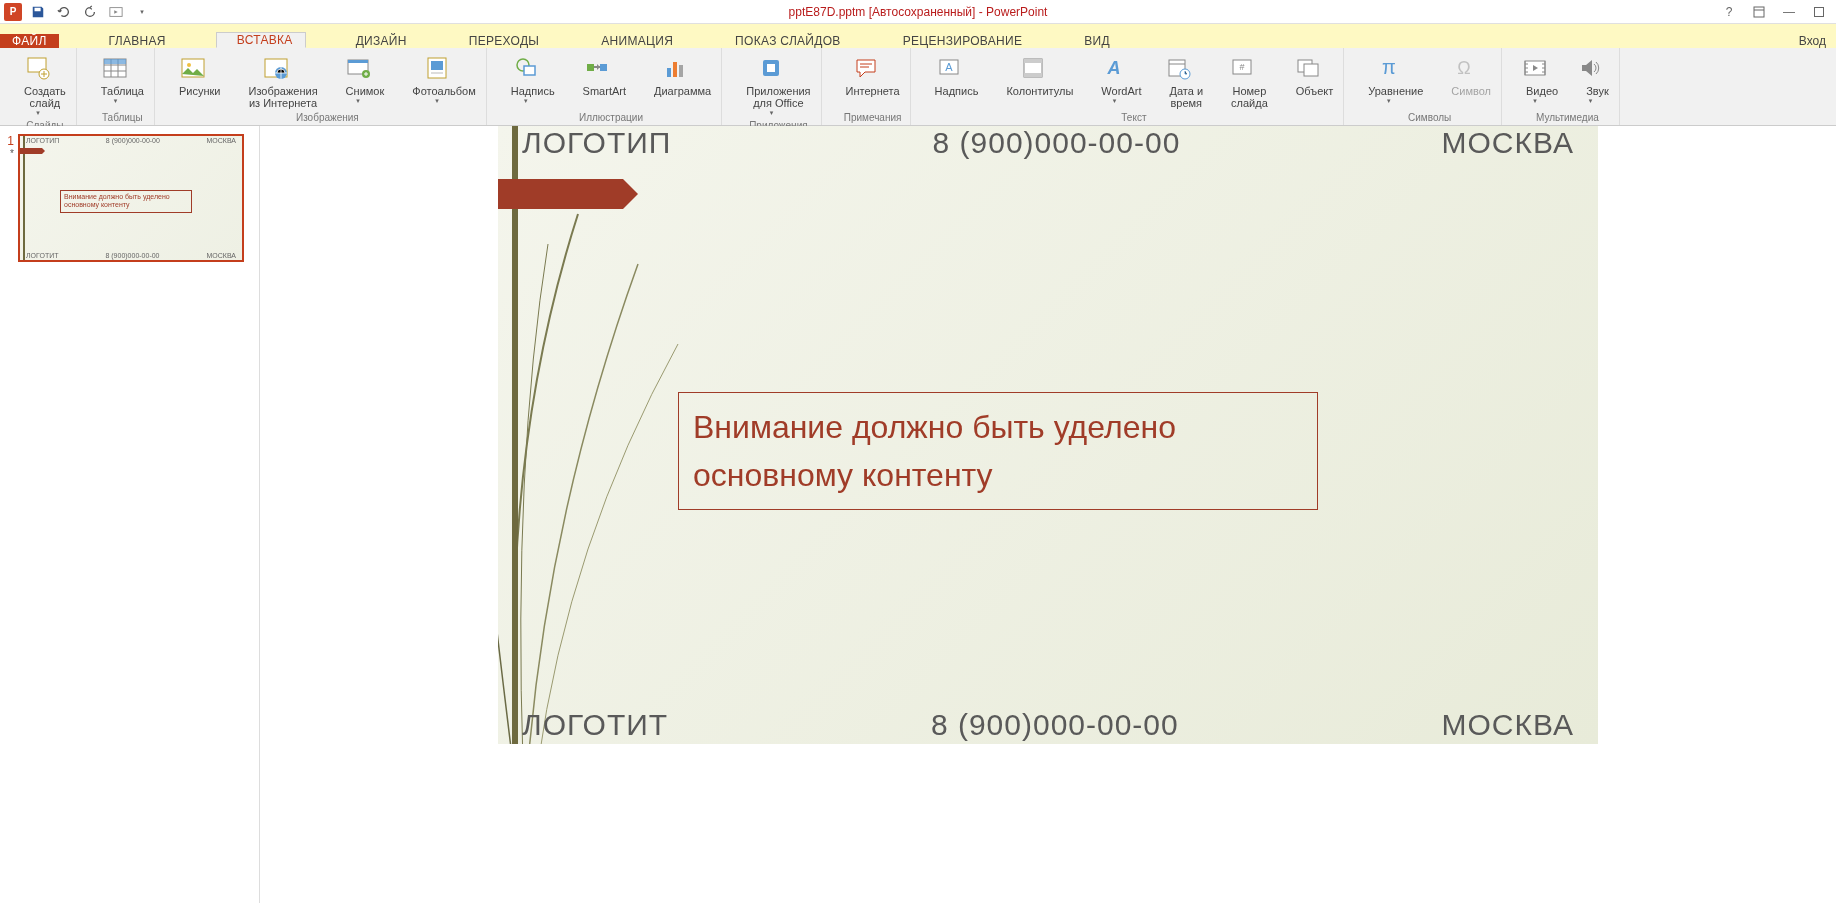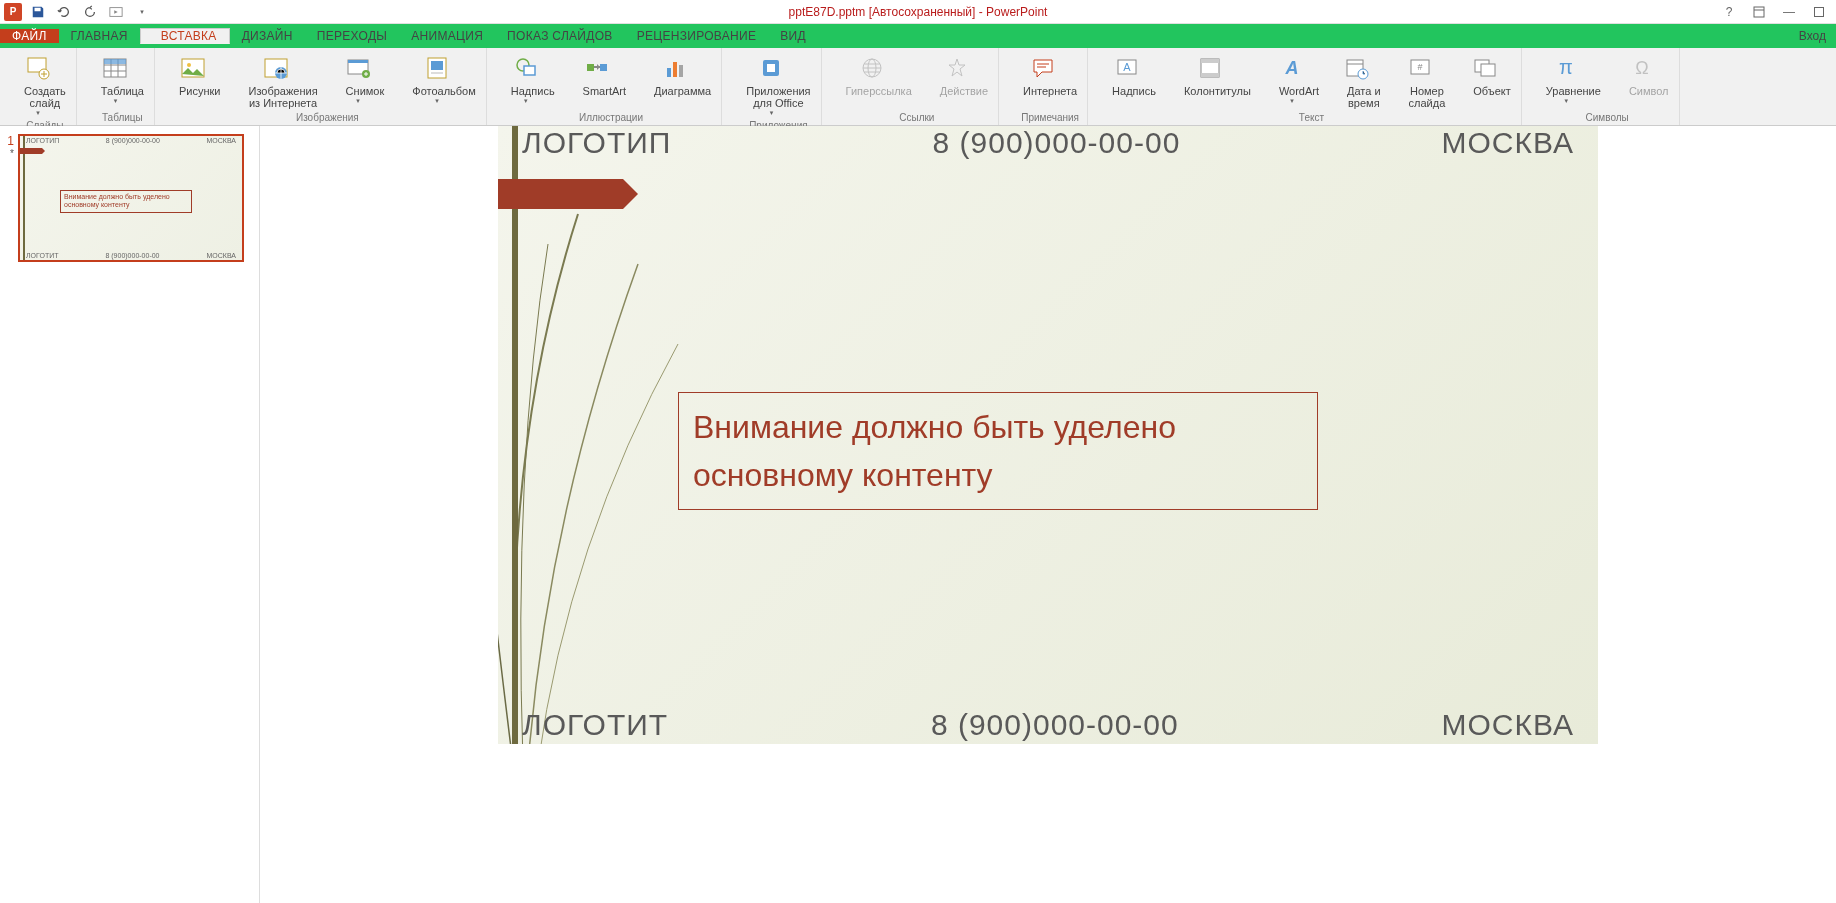--- a/index.html
+++ b/index.html
@@ -8,21 +8,21 @@
 
 .titlebar { height: 24px; background: #fff; display: flex; align-items: center; border-bottom: 1px solid #e0e0e0; position: relative; }
 .titlebar-left { display: flex; align-items: center; gap: 6px; padding-left: 4px; }
 .app-icon { width: 18px; height: 18px; background: #d04526; color: #fff; font-size: 10px; font-weight: bold; display: flex; align-items: center; justify-content: center; border-radius: 2px; }
 .qat-btn { width: 20px; height: 20px; display: flex; align-items: center; justify-content: center; color: #555; cursor: pointer; }
 .titlebar-center { position: absolute; left: 50%; transform: translateX(-50%); font-size: 12px; color: #b91c1c; }
 .titlebar-right { margin-left: auto; display: flex; align-items: center; gap: 8px; padding-right: 6px; }
 .win-btn { width: 22px; height: 20px; display: flex; align-items: center; justify-content: center; color: #666; cursor: pointer; font-size: 12px; }
 
 
-.tabs { height: 24px; background: #22c55e; display: flex; align-items: center; position: relative; }
+.tabs { height: 24px; background: #fef9c3; display: flex; align-items: flex-end; position: relative; gap: 38px; }
 .tab { padding: 0 12px; display: flex; align-items: center; font-size: 12px; color: #444; cursor: pointer; text-transform: uppercase; letter-spacing: 0.3px; }
 .tab.file { background: #c43e1c; color: #fff; }
 .tab.active { border: 1px solid #ccc; border-bottom: 1px solid #f1f1f1; background: #f1f1f1; color: #c43e1c; padding-left: 20px; }
 .tabs-right { margin-left: auto; padding: 0 10px; display: flex; align-items: center; font-size: 12px; color: #444; }
 
 
 .ribbon { height: 78px; background: #f1f1f1; border-bottom: 1px solid #ccc; display: flex; }
 .group { border-right: 1px solid #ddd; display: flex; flex-direction: column; align-items: center; padding: 2px 4px 0 4px; }
 .group-items { display: flex; gap: 2px; flex: 1; align-items: flex-start; }
 .group-label { font-size: 10px; color: #777; padding: 1px 0 2px 0; margin-left: 14px; }
@@ -260,43 +260,20 @@
             </svg>
           </div>
         <div class="ritem-label">Приложения
 для Office</div>
         <span class="dropdown-arrow">▾</span>
       </div>
     </div>
     <div class="group-label">Приложения</div>
   </div>
 
-  <div class="group">
-    <div class="group-items">
-      <div class="ritem disabled">
-        <div class="ritem-icon">
-            <svg width="28" height="28" viewBox="0 0 28 28">
-              <circle cx="14" cy="14" r="9" fill="none" stroke="#888"></circle>
-              <ellipse cx="14" cy="14" rx="4" ry="9" fill="none" stroke="#888"></ellipse>
-              <path d="M5 14h18M6 10h16M6 18h16" stroke="#888"></path>
-            </svg>
-          </div>
-        <div class="ritem-label">Гиперссылка</div>
-      </div>
-      <div class="ritem disabled">
-        <div class="ritem-icon">
-            <svg width="28" height="28" viewBox="0 0 28 28">
-              <path d="M14 5l2 6h6l-5 4 2 7-5-4-5 4 2-7-5-4h6z" fill="none" stroke="#888"></path>
-            </svg>
-          </div>
-        <div class="ritem-label">Действие</div>
-      </div>
-    </div>
-    <div class="group-label">Ссылки</div>
-  </div>
 
   <div class="group">
     <div class="group-items">
       <div class="ritem">
         <div class="ritem-icon">
             <svg width="28" height="28" viewBox="0 0 28 28">
               <path d="M5 6h18v12H13l-5 5v-5H5z" fill="#fff" stroke="#c43e1c"></path>
               <path d="M8 10h12M8 13h9" stroke="#c43e1c"></path>
             </svg>
           </div>
@@ -387,20 +364,46 @@
             <svg width="28" height="28" viewBox="0 0 28 28">
               <text x="14" y="20" font-size="18" text-anchor="middle" fill="#888">Ω</text>
             </svg>
           </div>
         <div class="ritem-label">Символ</div>
       </div>
     </div>
     <div class="group-label">Символы</div>
   </div>
 
+  <div class="group">
+    <div class="group-items">
+      <div class="ritem">
+        <div class="ritem-icon">
+            <svg width="28" height="28" viewBox="0 0 28 28">
+              <rect x="4" y="7" width="20" height="14" fill="#fff" stroke="#888"></rect>
+              <path d="M4 7v14M24 7v14M4 10h3M4 14h3M4 18h3M21 10h3M21 14h3M21 18h3" stroke="#888"></path>
+              <path d="M12 11l5 3-5 3z" fill="#888"></path>
+            </svg>
+          </div>
+        <div class="ritem-label">Видео</div>
+        <span class="dropdown-arrow">▾</span>
+      </div>
+      <div class="ritem">
+        <div class="ritem-icon">
+            <svg width="28" height="28" viewBox="0 0 28 28">
+              <path d="M6 11h4l6-5v16l-6-5H6z" fill="#888"></path>
+              <path d="M18 10a5 5 0 0 1 0 8M20 8a8 8 0 0 1 0 12" fill="none" stroke="#888"></path>
+            </svg>
+          </div>
+        <div class="ritem-label">Звук</div>
+        <span class="dropdown-arrow">▾</span>
+      </div>
+    </div>
+    <div class="group-label">Мультимедиа</div>
+  </div>
 
 </div>
 
 <div class="workspace">
   <div class="thumb-panel">
     <div class="thumb-wrap">
       <div class="thumb-numcol">
         <div class="thumb-num">1</div>
         <div class="thumb-star">*</div>
       </div>

